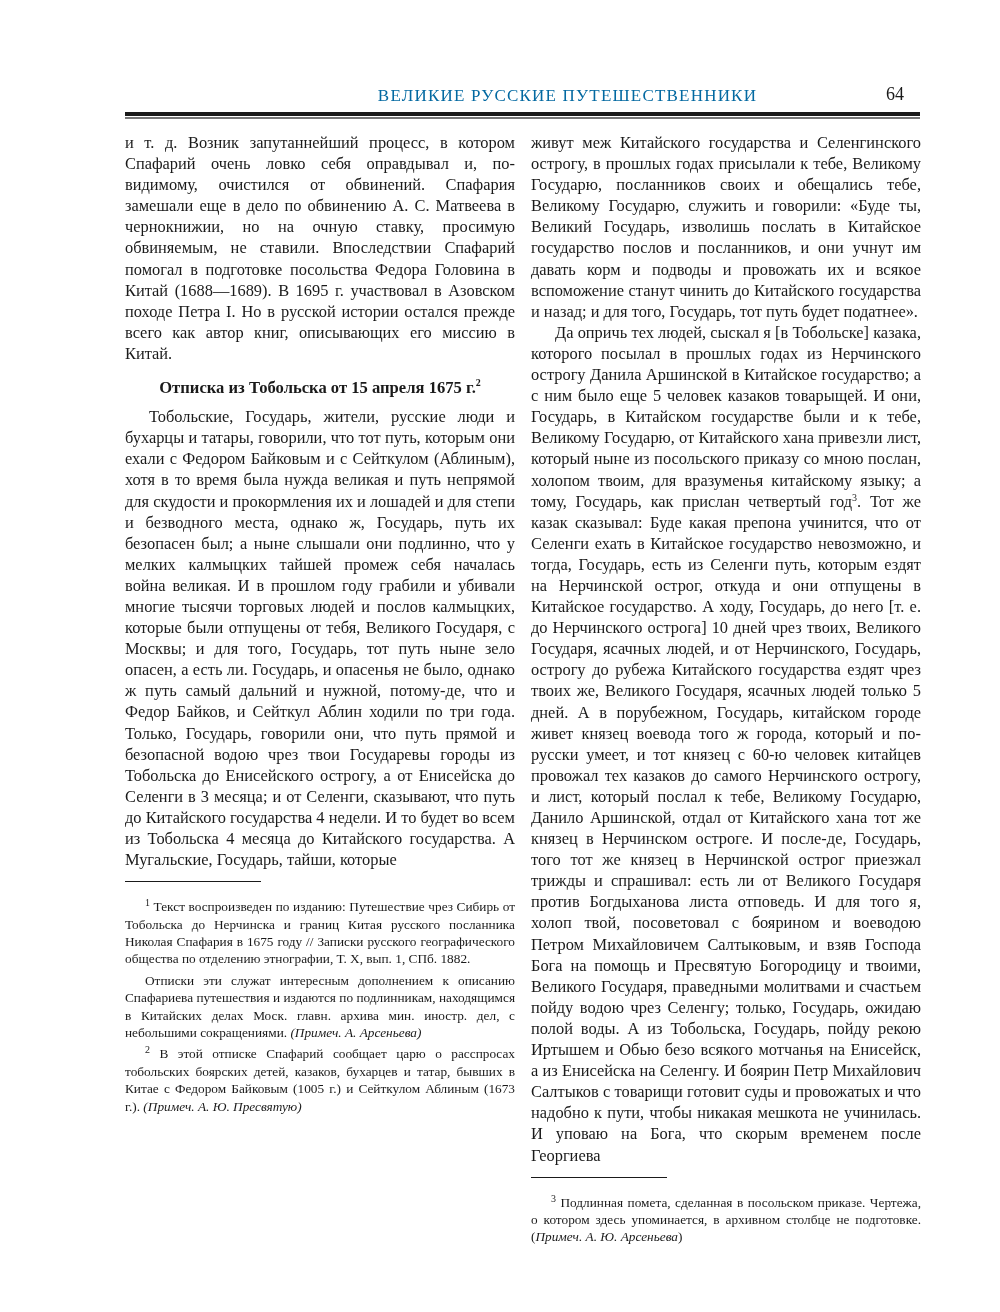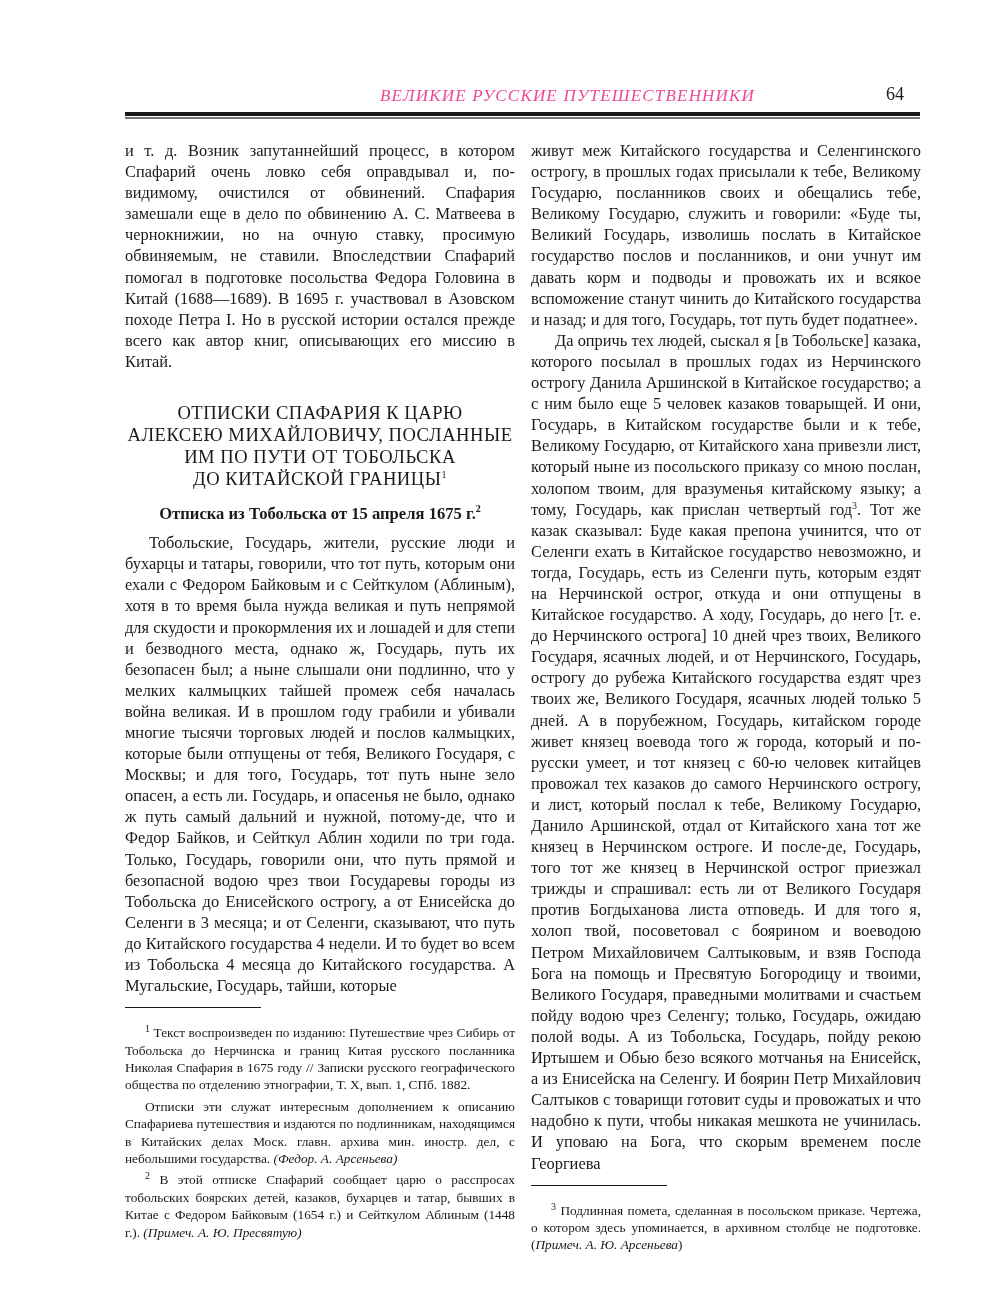--- a/index.html
+++ b/index.html
@@ -1,26 +1,26 @@
 <!DOCTYPE html>
 <html><head>
 <meta charset="utf-8">
 <style>
   html, body { margin: 0; padding: 0; background: #ffffff; }
   body { width: 1000px; height: 1312px; position: relative; overflow: hidden;
          font-family: "Liberation Serif", "DejaVu Serif", serif; color: #1a1a1a; }
   .header { position: absolute; left: 125px; top: 80px; width: 795px; height: 30px; }
   .running-title { position: absolute; left: 0; right: 0; top: 6px; text-align: center;
-         font-size: 17px; letter-spacing: 1.2px; color: #ec4899; padding-left: 90px; box-sizing: border-box; font-style: italic; }
+         font-size: 17px; letter-spacing: 1.2px; color: #0369a1; padding-left: 90px; box-sizing: border-box; }
   .page-number { position: absolute; right: 16px; top: 4px; font-size: 18px; }
   .header-rule { position: absolute; left: 125px; top: 112px; width: 795px; height: 7px; }
   .header-rule .thick { height: 4px; background: #1a1a1a; }
   .header-rule .thin { height: 2px; background: #777; margin-top: 1px; }
 
-  .col { position: absolute; top: 140px; width: 390px; font-size: 16.4px; line-height: 21.1px; text-align: justify; }
+  .col { position: absolute; top: 132px; width: 390px; font-size: 16.4px; line-height: 21.1px; text-align: justify; }
   .col-left { left: 125px; }
   .col-right { left: 531px; }
   .col p { margin: 0; }
   .indent { text-indent: 24px; }
   .lastline { text-align-last: left; }
 
   .section-title { text-align: center; font-size: 18.6px; line-height: 22px; letter-spacing: 0.5px;
          margin-top: 30px !important; text-align-last: center; }
   .subtitle { text-align: left; font-weight: bold; font-size: 16.6px; margin-top: 13px !important;
          margin-bottom: 8px !important; text-align-last: center; }
@@ -40,47 +40,41 @@
   <div class="page-number">64</div>
 </div>
 <div class="header-rule">
   <div class="thick"></div>
   <div class="thin"></div>
 </div>
 
 <div class="col col-left">
   <p class="lastline">и т. д. Возник запутаннейший процесс, в котором Спафарий очень ловко себя оправдывал и, по-видимому, очистился от обвинений. Спафария замешали еще в дело по обвинению А. С. Матвеева в чернокнижии, но на очную ставку, просимую обвиняемым, не ставили. Впоследствии Спафарий помогал в подготовке посольства Федора Головина в Китай (1688—1689). В 1695 г. участвовал в Азовском походе Петра I. Но в русской истории остался прежде всего как автор книг, описывающих его миссию в Китай.</p>
 
-  <p class="section-title">
-    <span>ОТПИСКИ СПАФАРИЯ К ЦАРЮ</span><br>
-    <span>АЛЕКСЕЮ МИХАЙЛОВИЧУ, ПОСЛАННЫЕ</span><br>
-    <span>ИМ ПО ПУТИ ОТ ТОБОЛЬСКА</span><br>
-    <span>ДО КИТАЙСКОЙ ГРАНИЦЫ</span><sup>1</sup>
-  </p>
 
   <p class="subtitle">
     <span>Отписка из Тобольска от 15 апреля 1675 г.</span><sup>2</sup>
   </p>
 
   <p class="indent">Тобольские, Государь, жители, русские люди и бухарцы и татары, говорили, что тот путь, которым они ехали с Федором Байковым и с Сейткулом (Аблиным), хотя в то время была нужда великая и путь непрямой для скудости и прокормления их и лошадей и для степи и безводного места, однако ж, Государь, путь их безопасен был; а ныне слышали они подлинно, что у мелких калмыцких тайшей промеж себя началась война великая. И в прошлом году грабили и убивали многие тысячи торговых людей и послов калмыцких, которые были отпущены от тебя, Великого Государя, с Москвы; и для того, Государь, тот путь ныне зело опасен, а есть ли. Государь, и опасенья не было, однако ж путь самый дальний и нужной, потому-де, что и Федор Байков, и Сейткул Аблин ходили по три года. Только, Государь, говорили они, что путь прямой и безопасной водою чрез твои Государевы городы из Тобольска до Енисейского острогу, а от Енисейска до Селенги в 3 месяца; и от Селенги, сказывают, что путь до Китайского государства 4 недели. И то будет во всем из Тобольска 4 месяца до Китайского государства. А Мугальские, Государь, тайши, которые</p>
 
   <div class="footnote-rule"></div>
 
   <div class="footnotes">
     <p class="fn-indent">
       <sup>1</sup>
       <span>Текст воспроизведен по изданию: Путешествие чрез Сибирь от Тобольска до Нерчинска и границ Китая русского посланника Николая Спафария в 1675 году // Записки русского географического общества по отделению этнографии, Т. X, вып. 1, СПб. 1882.</span>
     </p>
     <p class="fn-indent lastline">
-      <span>Отписки эти служат интересным дополнением к описанию Спафариева путешествия и издаются по подлинникам, находящимся в Китайских делах Моск. главн. архива мин. иностр. дел, с небольшими государства.</span>
-      <span class="italic">(Федор. А. Арсеньева)</span>
+      <span>Отписки эти служат интересным дополнением к описанию Спафариева путешествия и издаются по подлинникам, находящимся в Китайских делах Моск. главн. архива мин. иностр. дел, с небольшими сокращениями.</span>
+      <span class="italic">(Примеч. А. Арсеньева)</span>
     </p>
     <p class="fn-indent lastline">
       <sup>2</sup>
-      <span>В этой отписке Спафарий сообщает царю о расспросах тобольских боярских детей, казаков, бухарцев и татар, бывших в Китае с Федором Байковым (1654 г.) и Сейткулом Аблиным (1448 г.).</span>
+      <span>В этой отписке Спафарий сообщает царю о расспросах тобольских боярских детей, казаков, бухарцев и татар, бывших в Китае с Федором Байковым (1005 г.) и Сейткулом Аблиным (1673 г.).</span>
       <span class="italic">(Примеч. А. Ю. Пресвятую)</span>
     </p>
   </div>
 </div>
 
 <div class="col col-right">
   <p class="lastline">живут меж Китайского государства и Селенгинского острогу, в прошлых годах присылали к тебе, Великому Государю, посланников своих и обещались тебе, Великому Государю, служить и говорили: «Буде ты, Великий Государь, изволишь послать в Китайское государство послов и посланников, и они учнут им давать корм и подводы и провожать их и всякое вспоможение станут чинить до Китайского государства и назад; и для того, Государь, тот путь будет податнее».</p>
   <p class="indent">
     <span>Да опричь тех людей, сыскал я [в Тобольске] казака, которого посылал в прошлых годах из Нерчинского острогу Данила Аршинской в Китайское государство; а с ним было еще 5 человек казаков товарыщей. И они, Государь, в Китайском государстве были и к тебе, Великому Государю, от Китайского хана привезли лист, который ныне из посольского приказу со мною послан, холопом твоим, для вразуменья китайскому языку; а тому, Государь, как прислан четвертый год</span><sup>3</sup><span>. Тот же казак сказывал: Буде какая препона учинится, что от Селенги ехать в Китайское государство невозможно, и тогда, Государь, есть из Селенги путь, которым ездят на Нерчинской острог, откуда и они отпущены в Китайское государство. А ходу, Государь, до него [т. е. до Нерчинского острога] 10 дней чрез твоих, Великого Государя, ясачных людей, и от Нерчинского, Государь, острогу до рубежа Китайского государства ездят чрез твоих же, Великого Государя, ясачных людей только 5 дней. А в порубежном, Государь, китайском городе живет князец воевода того ж города, который и по-русски умеет, и тот князец с 60-ю человек китайцев провожал тех казаков до самого Нерчинского острогу, и лист, который послал к тебе, Великому Государю, Данило Аршинской, отдал от Китайского хана тот же князец в Нерчинском остроге. И после-де, Государь, того тот же князец в Нерчинской острог приезжал трижды и спрашивал: есть ли от Великого Государя против Богдыханова листа отповедь. И для того я, холоп твой, посоветовал с боярином и воеводою Петром Михайловичем Салтыковым, и взяв Господа Бога на помощь и Пресвятую Богородицу и твоими, Великого Государя, праведными молитвами и счастьем пойду водою чрез Селенгу; только, Государь, ожидаю полой воды. А из Тобольска, Государь, пойду рекою Иртышем и Обью безо всякого мотчанья на Енисейск, а из Енисейска на Селенгу. И боярин Петр Михайлович Салтыков с товарищи готовит суды и провожатых и что надобно к пути, чтобы никакая мешкота не учинилась. И уповаю на Бога, что скорым временем после Георгиева</span>
   </p>

